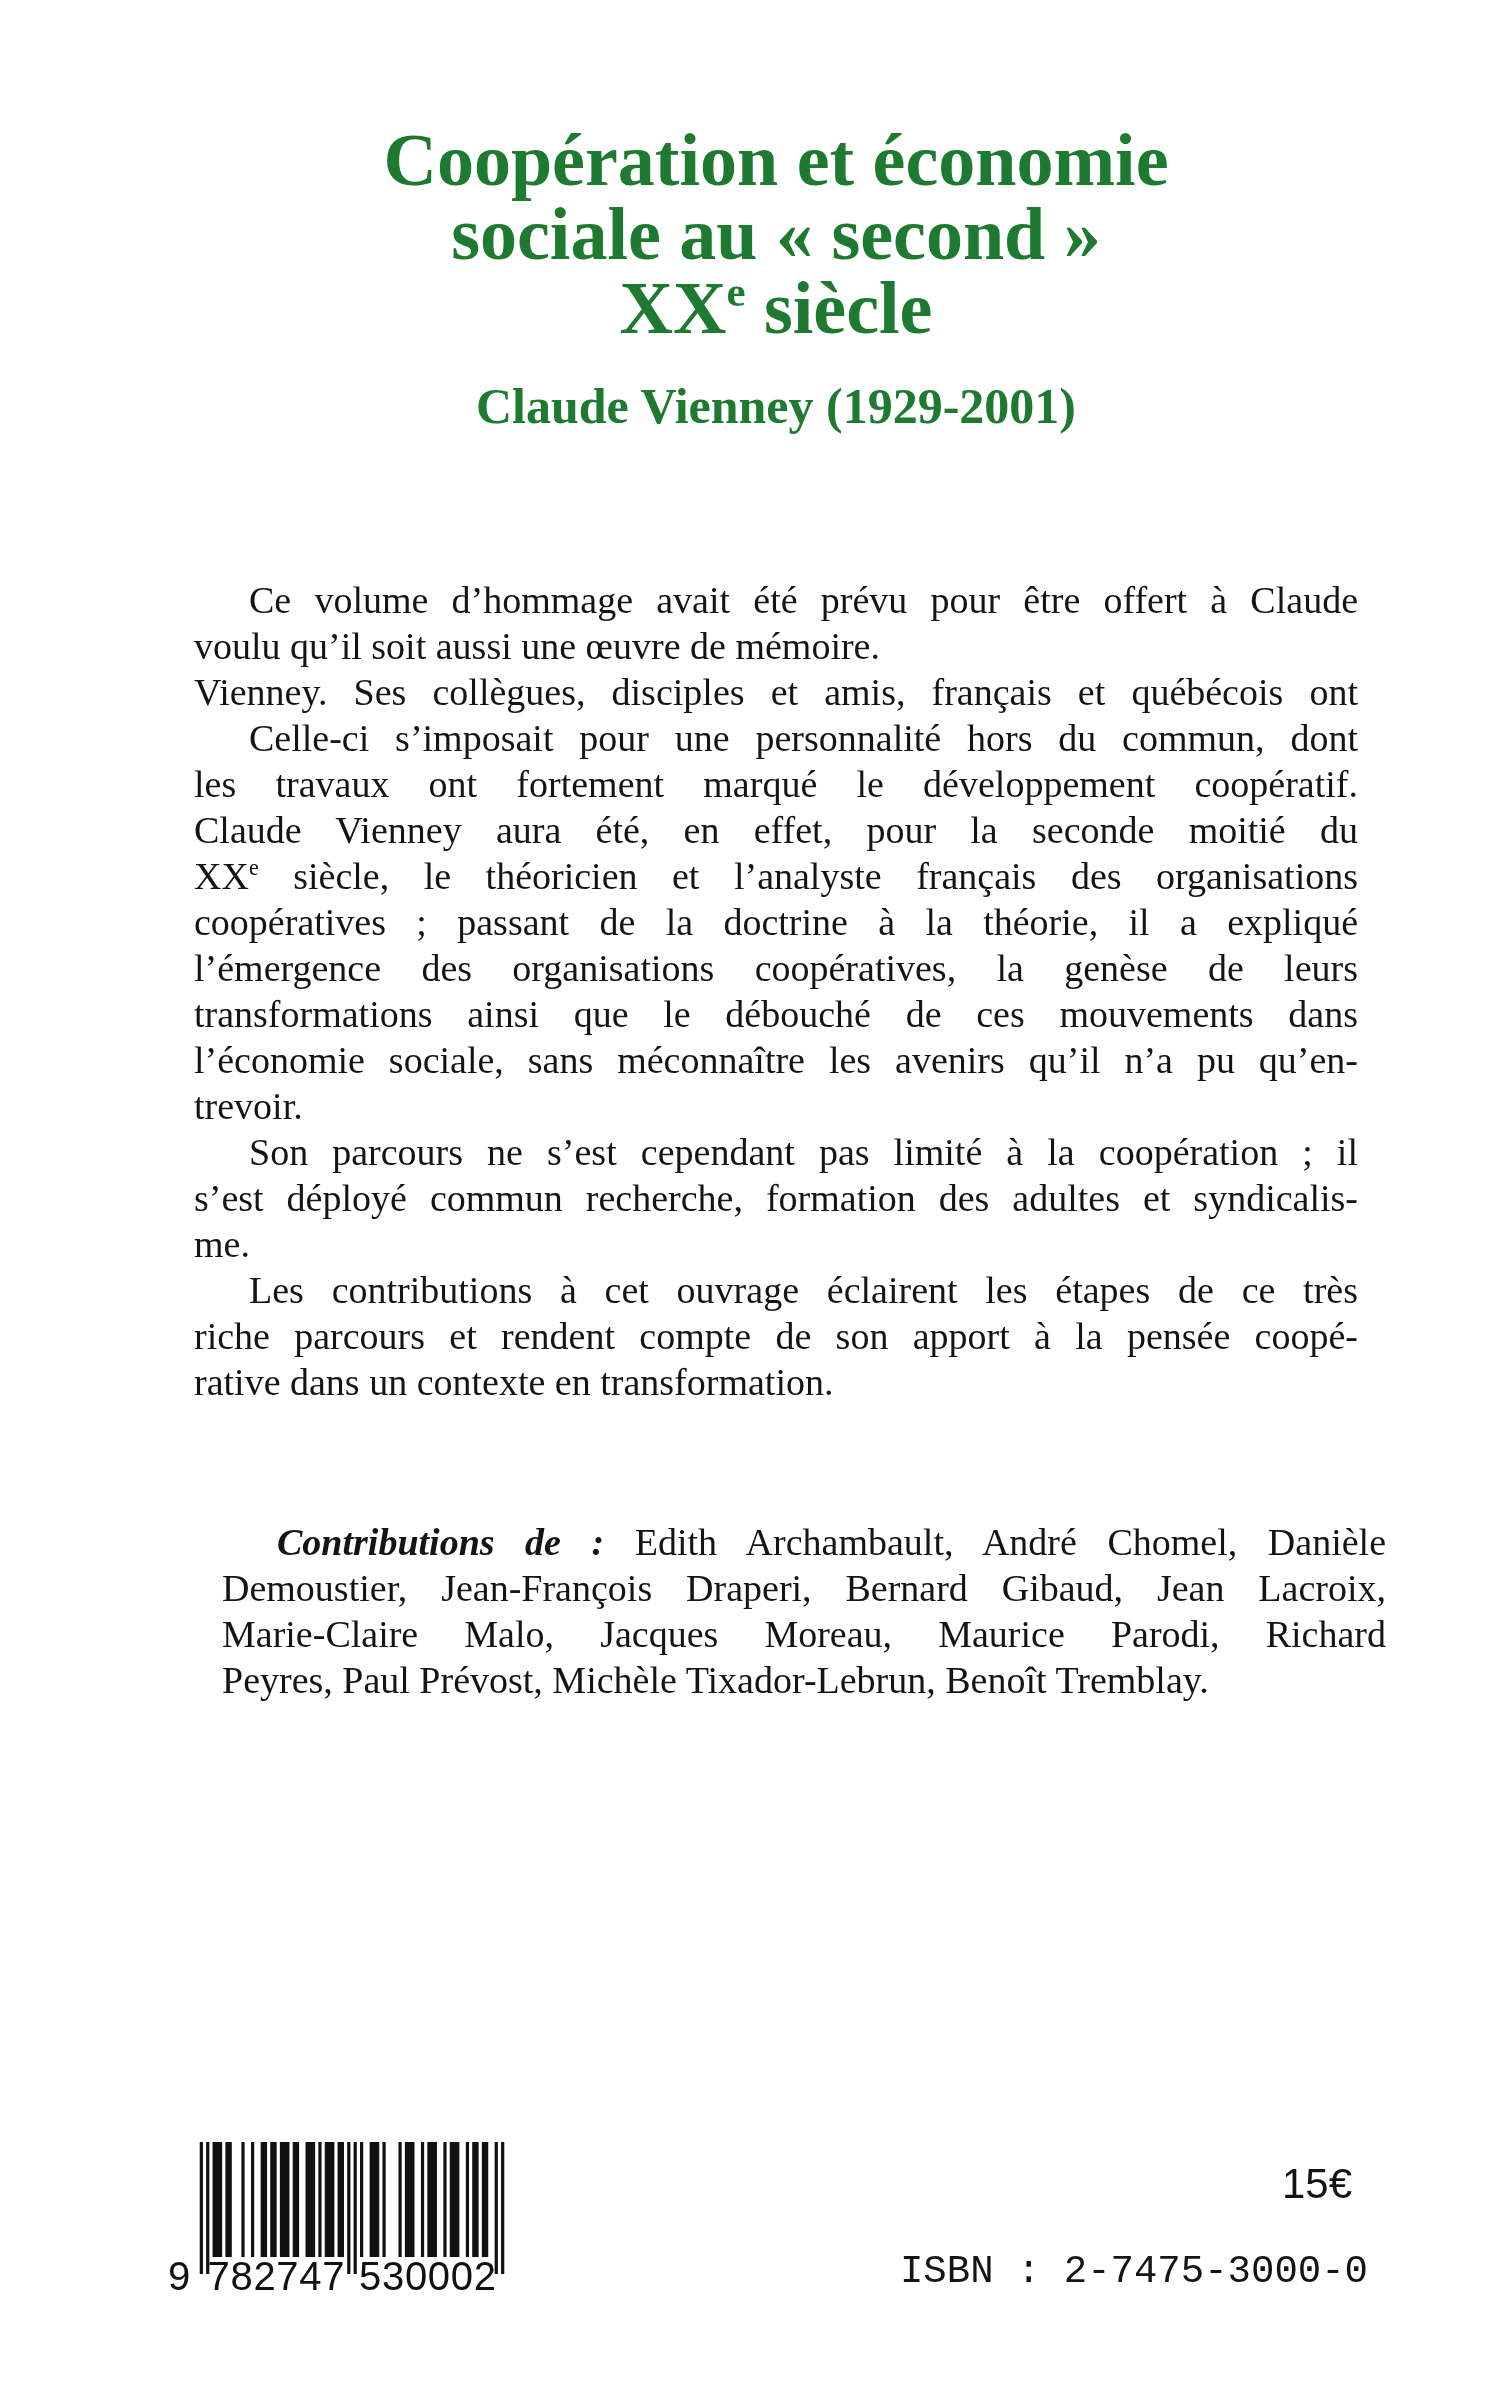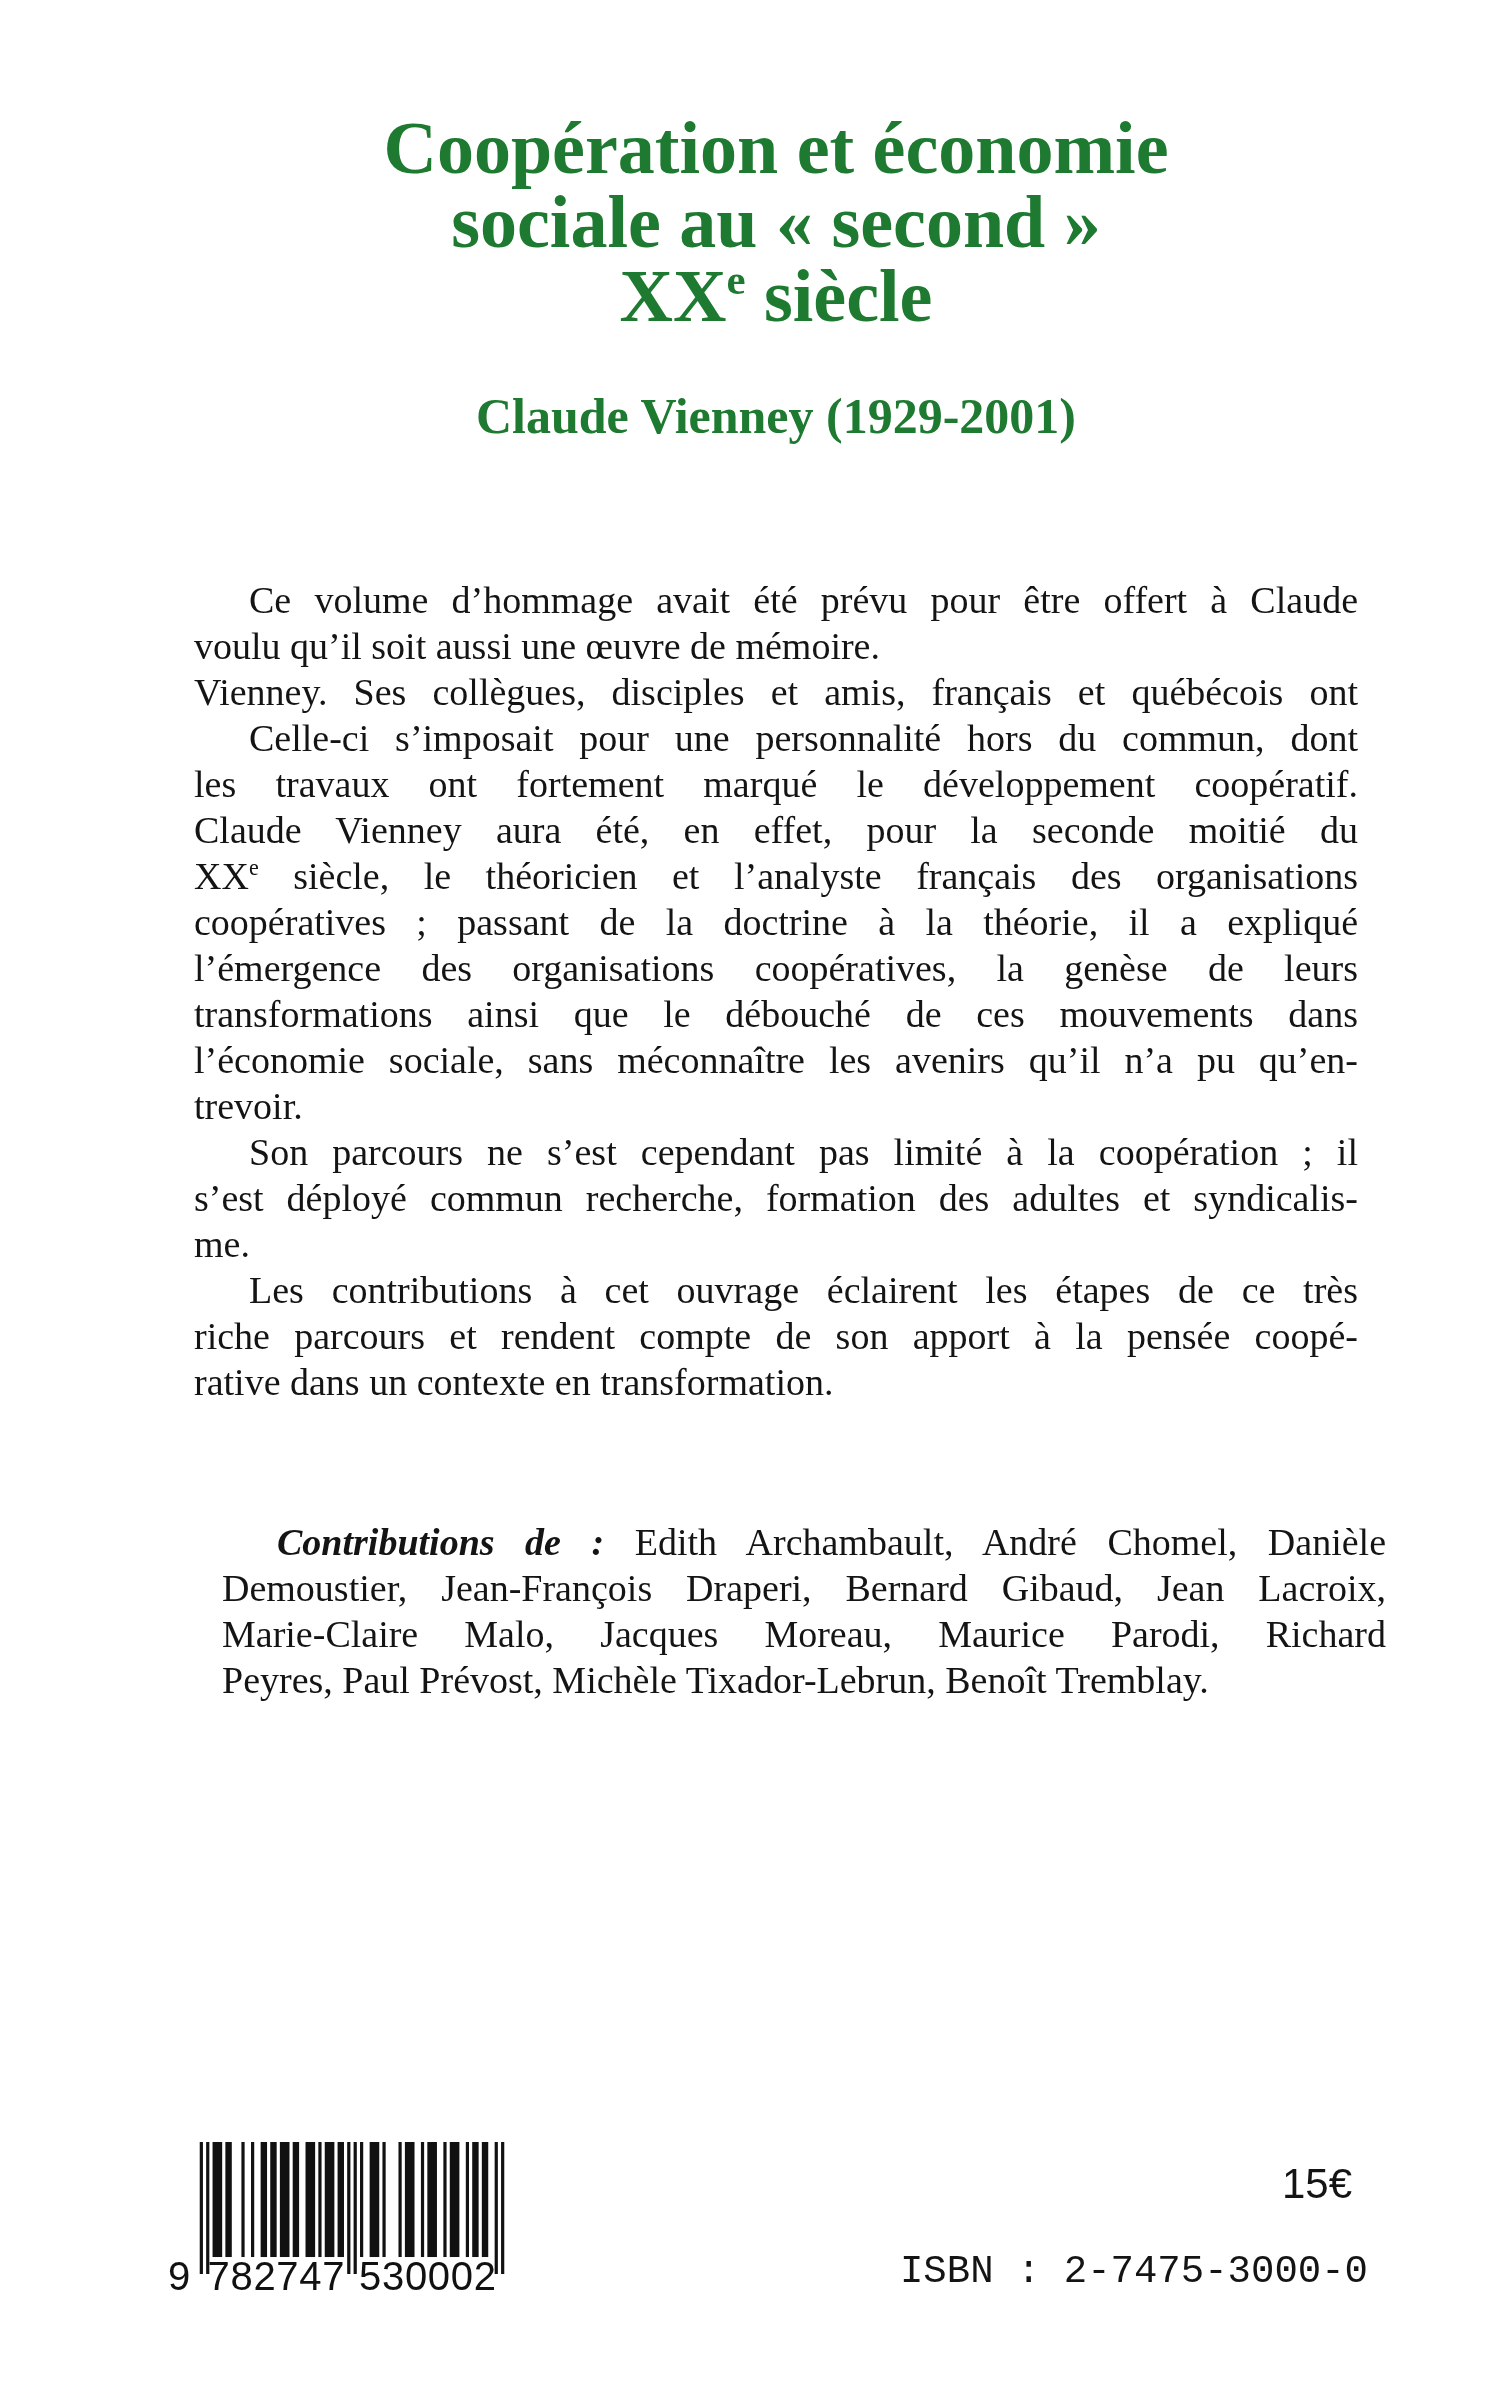--- a/index.html
+++ b/index.html
@@ -15,21 +15,21 @@
   .title-block{
     position:absolute;left:194px;top:111px;width:1164px;
     text-align:center;
     font-weight:bold;
     font-size:74px;line-height:74px;
     letter-spacing:0;
   }
   .title-line{white-space:nowrap;}
   .sup{font-size:58%;position:relative;top:-0.62em;}
   .subtitle{
-    position:absolute;left:194px;top:390px;width:1164px;
+    position:absolute;left:194px;top:380px;width:1164px;
     text-align:center;font-weight:bold;
     font-size:50px;line-height:53px;
     white-space:nowrap;
   }
   
   .synopsis{
     position:absolute;left:194px;top:577px;width:1164px;
     font-size:38px;line-height:46px;
   }
   .contributors{
@@ -68,21 +68,21 @@
   }
   .bc-first{left:-31px;}
   .bc-g1{left:8.5px;width:137px;display:flex;justify-content:space-between;}
   .bc-g2{left:160px;width:137px;display:flex;justify-content:space-between;}
 </style>
 </head>
 <body>
 
 <div class="page" style="background: rgb(255, 255, 255); color: rgb(20, 20, 20);">
 
-  <header class="title-block" id="title-root" style="color: rgb(30, 122, 48);">
+  <header class="title-block" id="title-root" style="color: rgb(30, 122, 48); margin-top: 12px;">
       <div class="title-line">Coopération et économie</div>
       <div class="title-line">sociale au « second »</div>
       <div class="title-line">XX<span class="sup">e</span> siècle</div>
     </header>
 
   <h2 class="subtitle" style="margin: 0px; color: rgb(30, 122, 48);">Claude Vienney (1929-2001)</h2>
 
   <main class="synopsis" id="synopsis-root">
       <div class="b-line first">Ce volume d’hommage avait été prévu pour être offert à Claude</div>
       <div class="b-line plast">voulu qu’il soit aussi une œuvre de mémoire.</div>

